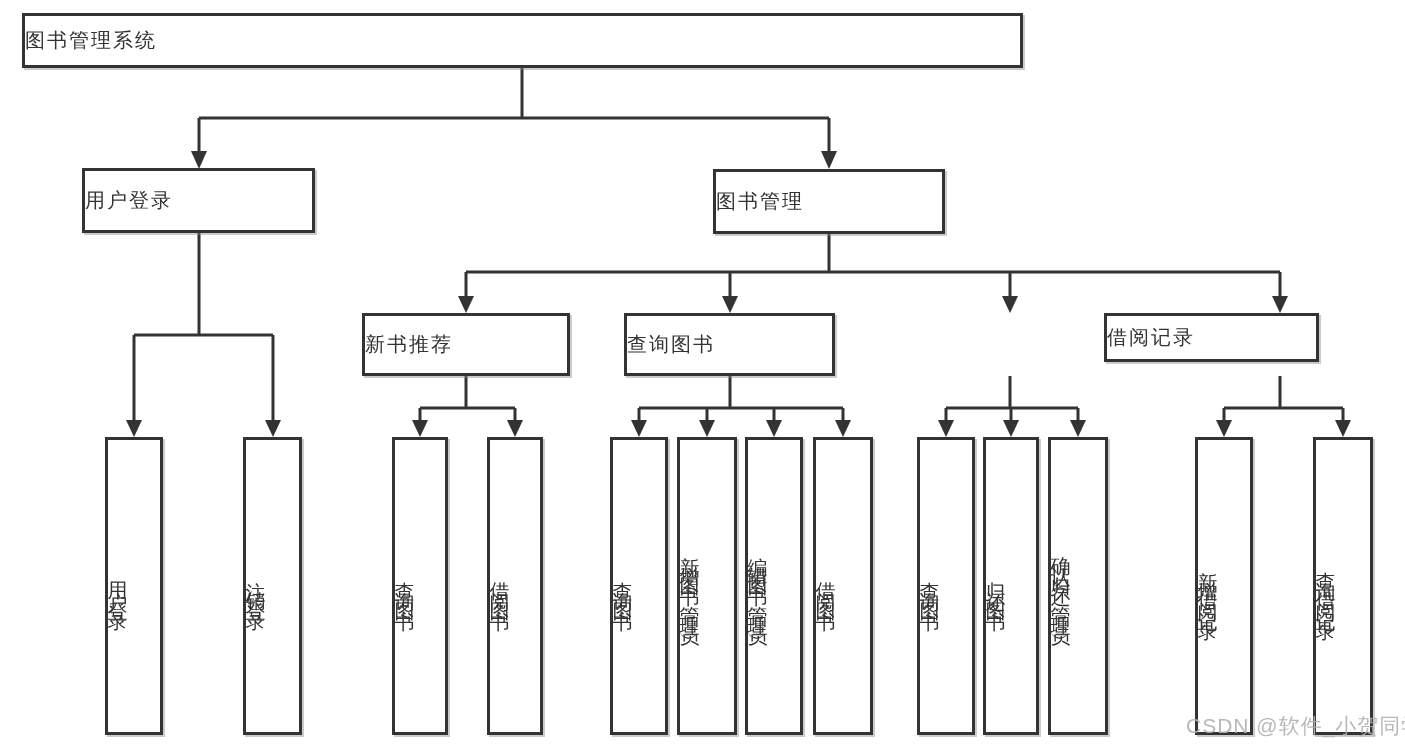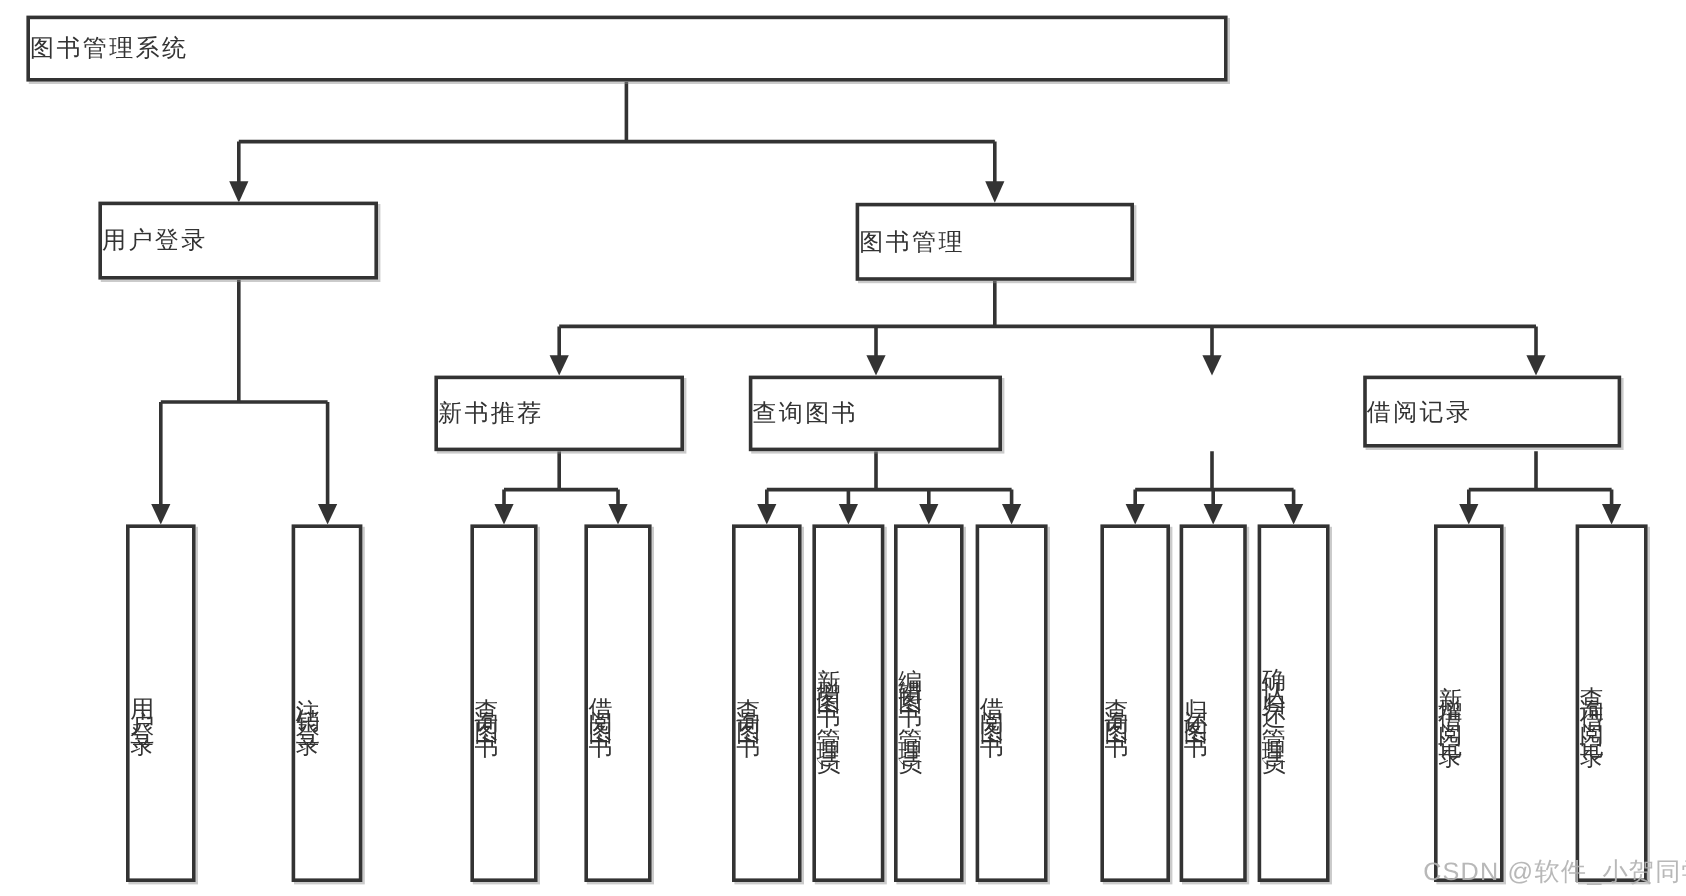--- a/index.html
+++ b/index.html
@@ -108,21 +108,21 @@
   <div class="node" style="left:713px;top:169px;width:232px;height:65px;">
     <span class="hlabel">图书管理</span>
   </div>
 
   <div class="node" style="left:362px;top:313px;width:208px;height:63px;">
     <span class="hlabel">新书推荐</span>
   </div>
   <div class="node" style="left:624px;top:313px;width:211px;height:63px;">
     <span class="hlabel">查询图书</span>
   </div>
-  <div class="node" style="left:1136px;top:313px;width:215px;height:60px;">
+  <div class="node" style="left:1104px;top:313px;width:215px;height:49px;">
     <span class="hlabel">借阅记录</span>
   </div>
 
   <div class="node" style="left:105px;top:437px;width:58px;height:298px;">
     <span class="vlabel">用户登录</span>
   </div>
   <div class="node" style="left:243px;top:437px;width:59px;height:298px;">
     <span class="vlabel">注销登录</span>
   </div>
 

